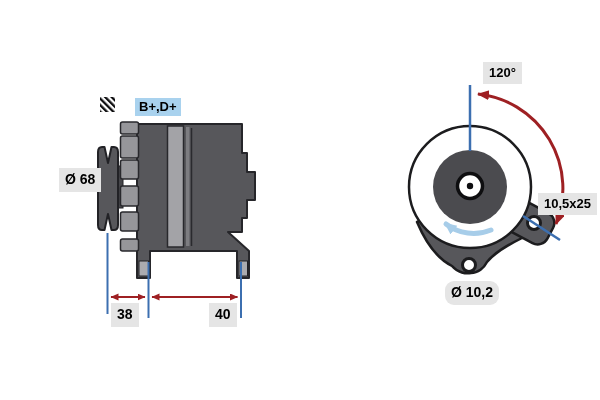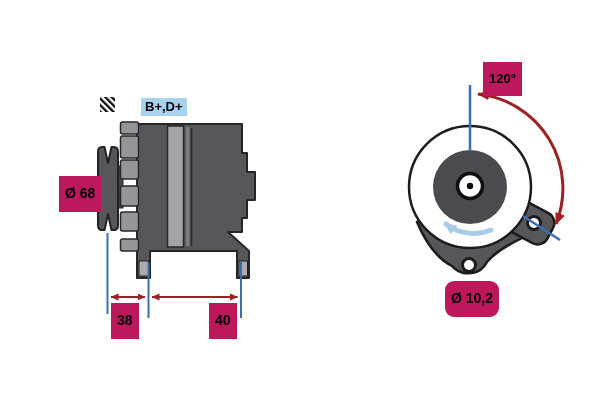--- a/index.html
+++ b/index.html
@@ -6,26 +6,26 @@
   #canvas{
     position:relative;
     width:600px;height:400px;
     background:#ffffff;
     overflow:hidden;
     font-family:"Liberation Sans",sans-serif;
   }
   #canvas svg{position:absolute;left:0;top:0;}
   .lbl{
     position:absolute;
-    background:#be185d;
+    background:#e5e5e5;
     color:#000;
     font-weight:bold;
     font-size:14px;
     line-height:1.25;
-    padding:9px 6px;
+    padding:3px 6px;
     white-space:nowrap;
   }
   .lbl.blue{background:#A9D2EE;font-size:13px;padding:1px 4px;}
   .lbl.small{font-size:13px;}
 </style>
 </head>
 <body>
 
 <div id="canvas">
 
@@ -106,26 +106,27 @@
     <circle cx="469" cy="265" r="6.5" fill="#ffffff" stroke="#1C1C1E" stroke-width="3"></circle>
     <circle cx="534" cy="223" r="6.5" fill="#ffffff" stroke="#1C1C1E" stroke-width="3"></circle>
 
     <line x1="470" y1="85" x2="470" y2="151" stroke="#3C6FB0" stroke-width="2.5"></line>
     <line x1="523" y1="216" x2="560" y2="240" stroke="#3C6FB0" stroke-width="2.5"></line>
 
     <path d="M478,94 A95,95 0 0 1 556,224" fill="none" stroke="#9E2023" stroke-width="3" marker-start="url(#arrRedBigS)" marker-end="url(#arrRedBig)"></path>
   </g>
 </svg>
 
-<div class="lbl blue" style="left:141px;top:98px;">B+,D+</div>
+<div class="lbl blue" style="left:135px;top:98px;">B+,D+</div>
 
-<div class="lbl" style="left:59px;top:176px;">Ø 68</div>
+<div class="lbl" style="left:59px;top:168px;">Ø 68</div>
 
 <div class="lbl" style="left:111px;top:303px;">38</div>
 
 <div class="lbl" style="left:209px;top:303px;">40</div>
 
 <div class="lbl small" style="left:483px;top:62px;">120°</div>
 
+<div class="lbl small" style="left:538px;top:193px;">10,5x25</div>
 
 <div class="lbl" style="left:445px;top:281px;border-radius:9px;">Ø 10,2</div>
 
 </div>
 
 </body></html>

